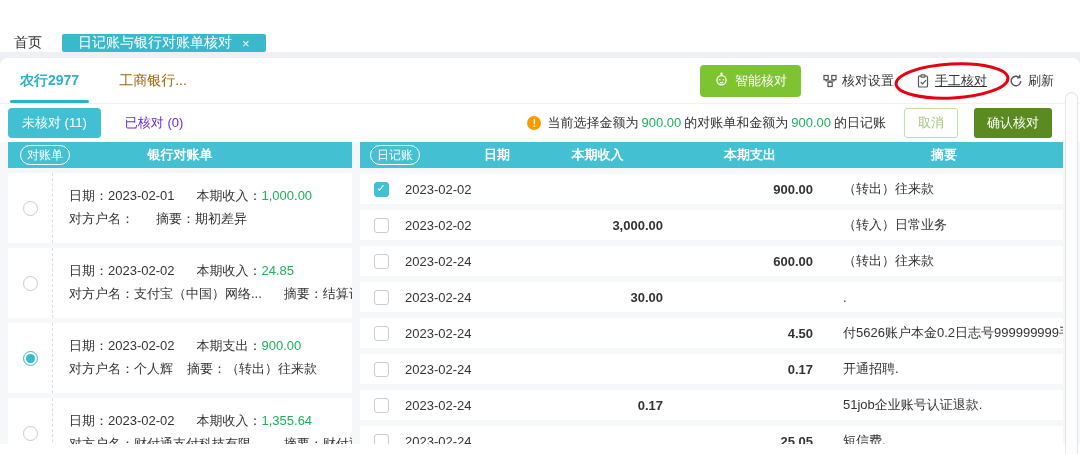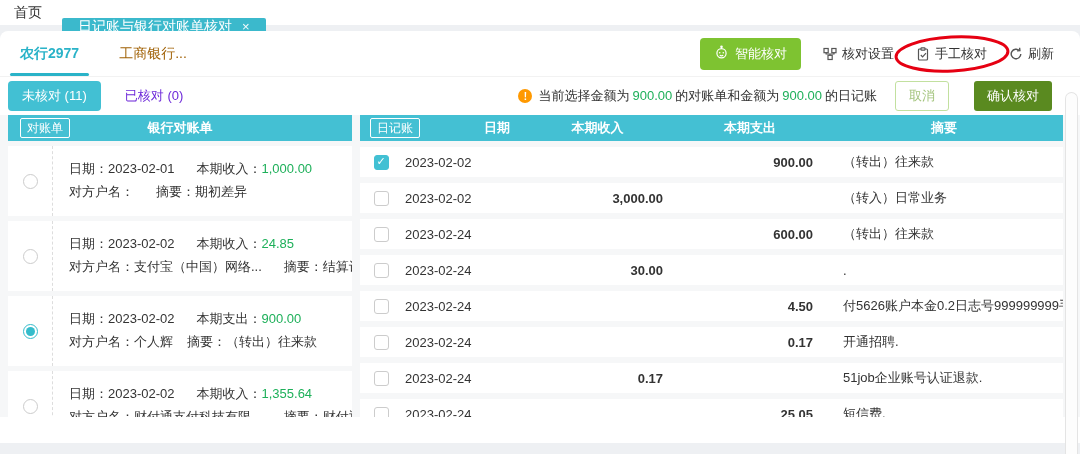--- a/index.html
+++ b/index.html
@@ -1,61 +1,61 @@
 <!DOCTYPE html>
 <html><head>
 <meta charset="utf-8">
 <style>
   * { margin:0; padding:0; box-sizing:border-box; }
   html,body { width:1080px; height:454px; overflow:hidden; }
   body { font-family:"Liberation Sans","DejaVu Sans",sans-serif; background:#eef0f3; color:#333; }
 
   
-  .topbar { height:25px; background:#fff; display:flex; align-items:center; }
+  .topbar { height:52px; background:#fff; display:flex; align-items:flex-end; }
   .home-link { display:flex; align-items:center; padding:0 20px 0 14px; font-size:14px; color:#333; cursor:pointer; }
   .page-tab { background:#3bb9cc; color:#fff; display:flex; align-items:center; gap:10px; padding:0 16px; font-size:14px; border-radius:2px;margin-top:28px; }
   .page-tab .close { font-size:13px; opacity:.95; cursor:pointer; }
   .topbar-gap { height:6px; background:#eef0f3; }
 
   
   .card { background:#fff; border-radius:8px 8px 0 0; height:412px; position:relative; }
 
   
   .tabs-row { height:46px; display:flex; justify-content:space-between; padding:0 26px 0 0; border-bottom:1px solid #f2f2f2; }
   .acct-tabs { display:flex; align-items:flex-end; height:100%; }
   .acct-tab { position:relative; height:100%; display:flex; align-items:center; padding:0 20px; font-size:14px; color:#a16207; cursor:pointer; white-space:nowrap; }
   .acct-tab.active { color:#2ab3c8; font-weight:bold; }
   .acct-tab.active::after { content:""; position:absolute; left:10px; right:10px; bottom:0; height:3px; border-radius:2px; background:#2ab3c8; }
   .toolbar { display:flex; align-items:center; gap:22px; }
   .btn-smart { display:flex; align-items:center; gap:6px; background:#7ec331; color:#fff; border:none; font-size:13px; padding:7px 14px; border-radius:4px; cursor:pointer; font-family:inherit; }
   .tool-link { display:flex; align-items:center; gap:5px; font-size:13px; color:#333; cursor:pointer; position:relative; }
   .tool-link svg { display:block; }
-  .annot-wrap { position:relative; }
+  .annot-wrap { position:relative;text-decoration:underline; }
   .annot-ellipse { position:absolute; left:50%; top:50%; transform:translate(-50%,-50%) rotate(-3deg); overflow:visible; pointer-events:none; }
 
   
   .status-row { height:38px; display:flex; align-items:center; justify-content:space-between; padding:0 28px 0 8px; }
   .status-left { display:flex; align-items:center; }
   .pill { background:#42c0d3; color:#fff; font-size:13px; padding:6px 14px; border-radius:4px; cursor:pointer; }
   .tab-plain { margin-left:24px; font-size:13px; color:#6d28d9; cursor:pointer; }
   .status-right { display:flex; align-items:center; gap:6px; }
   .warn-ic { width:14px; height:14px; border-radius:50%; background:#ff9900; color:#fff; font-size:10px; font-weight:bold; display:flex; align-items:center; justify-content:center; flex:none; }
   .notice-text { font-size:13px; color:#333; white-space:nowrap; }
   .amt-green { color:#1eb05a; margin:0 3px; }
   .btn-cancel { background:#fff; border:1px solid #c2e09f; color:#a3c47d; font-size:13px; padding:5px 13px; border-radius:3px; margin-left:12px; cursor:pointer; font-family:inherit; }
-  .btn-confirm { background:#5a8a20; border:none; color:#fff; font-size:13px; padding:6px 13px; border-radius:3px; margin-left:19px; cursor:pointer; font-family:inherit; }
+  .btn-confirm { background:#5a8a20; border:none; color:#fff; font-size:13px; padding:6px 13px; border-radius:3px; margin-left:10px; cursor:pointer; font-family:inherit; }
 
   
   .content { display:flex; gap:8px; padding:0 17px 0 8px; background:#f6f7f8; height:302px; overflow:hidden; }
   .panel-l { width:344px; flex:none; }
   .panel-r { flex:1; min-width:0; }
 
   .thead { height:26px; background:#44c0d3; color:#fff; font-size:13px; font-weight:bold; }
   .thead-l { position:relative; display:flex; align-items:center; justify-content:center; }
-  .badge { border:1px solid #fff; border-radius:2px; font-size:12px; font-weight:normal; padding:1px 6px; line-height:16px; }
+  .badge { border:1px solid #fff; border-radius:10px; font-size:12px; font-weight:normal; padding:1px 6px; line-height:16px; }
   .badge-abs { position:absolute; left:12px; top:50%; transform:translateY(-50%); }
 
   .grid { display:grid; grid-template-columns:42px 118px 155px 150px 1fr; }
   .thead-r { align-items:center; }
   .th-datewrap { grid-column:1 / 3; display:flex; align-items:center; justify-content:space-between; padding:0 10px; }
   .th-c { text-align:center; }
 
   
   .jrow { background:#fff; height:30px; margin-top:6px; align-items:center; font-size:13px; }
   .cell-chk { display:flex; justify-content:center; }

